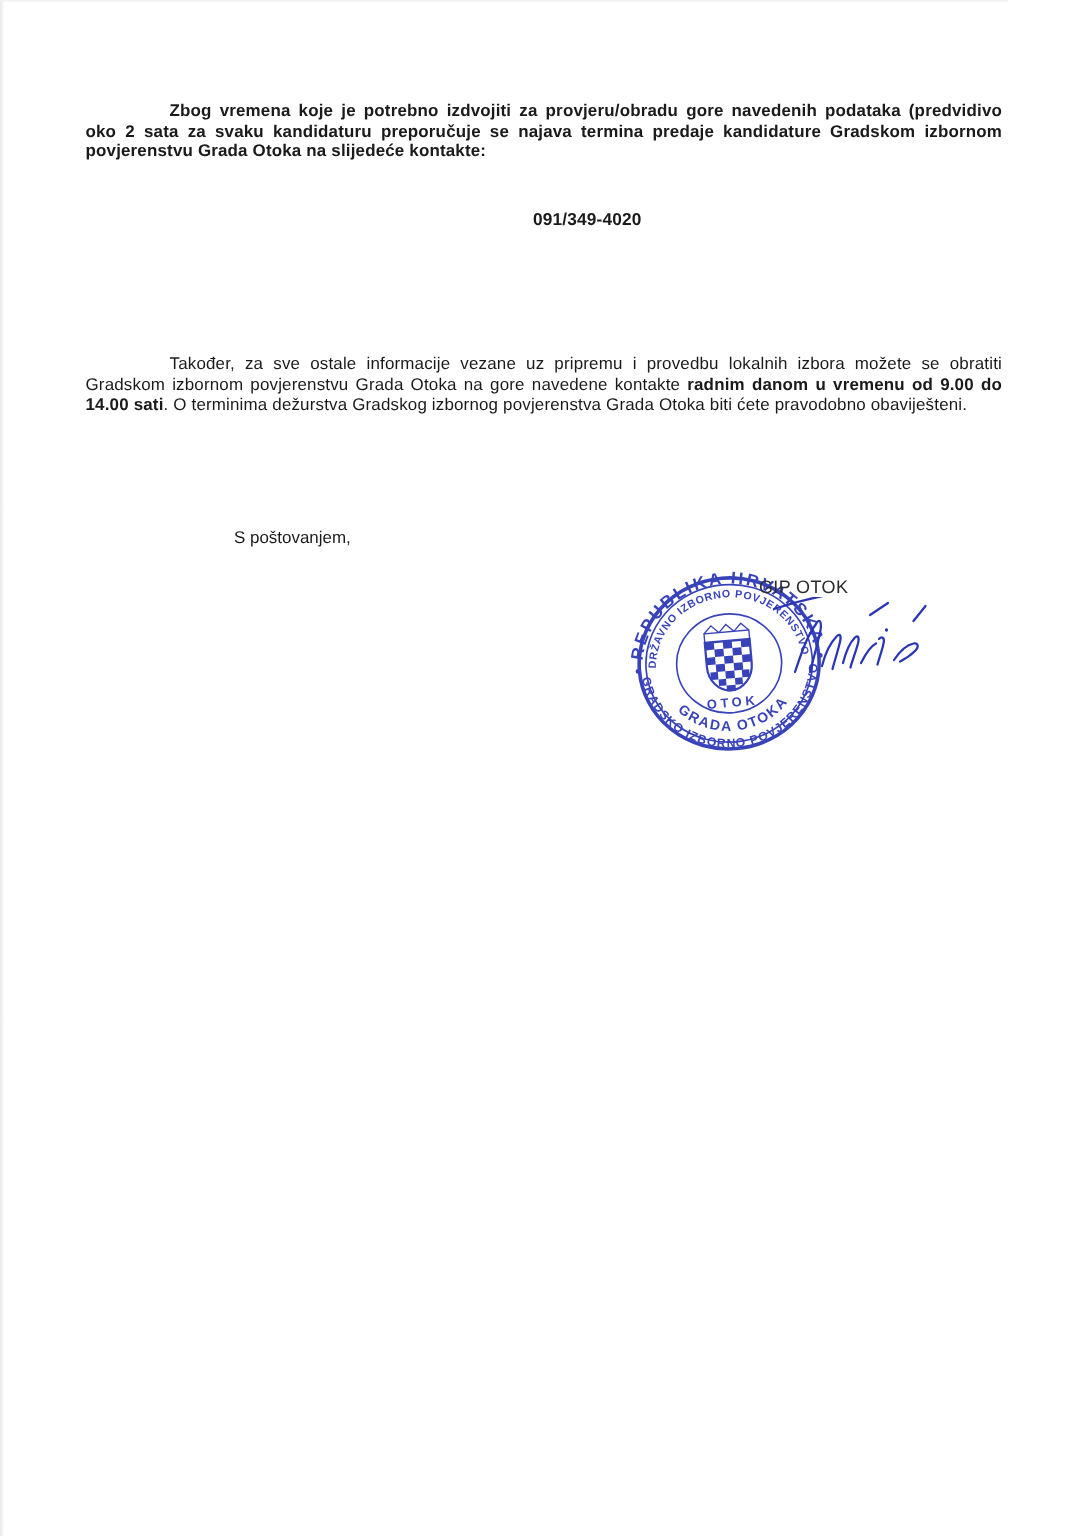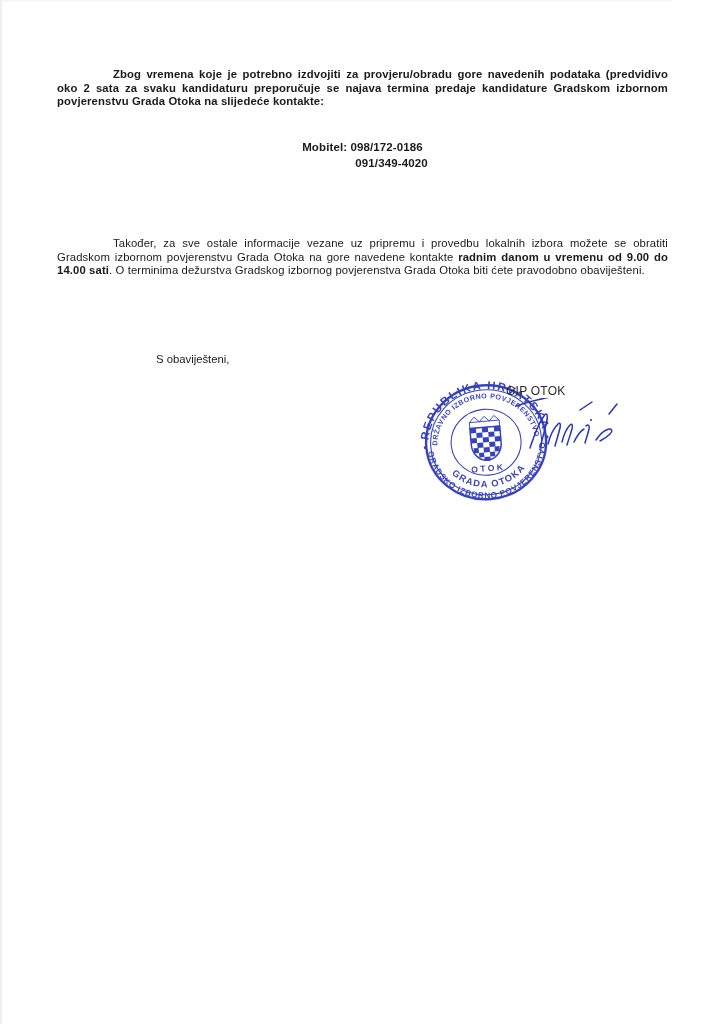--- a/index.html
+++ b/index.html
@@ -120,30 +120,29 @@
 <div class="page">
 
   <div class="scan-edge-left"></div>
   <div class="scan-edge-top"></div>
 
   <div class="text-block" style="top:68px;">
     <p class="body-para bold-all"><span class="indent"></span><span>Zbog vremena koje je potrebno izdvojiti za provjeru/obradu gore navedenih podataka (predvidivo oko 2 sata za svaku kandidaturu preporučuje se najava termina predaje kandidature Gradskom izbornom povjerenstvu Grada Otoka na slijedeće kontakte:</span></p>
   </div>
 
   <div class="contacts" style="top:140px;">
-    <div class="contact-line">Mobitel: 098/172-0186</div>
     <div class="contact-line second">091/349-4020</div>
   </div>
 
 
   <div class="text-block" style="top:237px;">
     <p class="body-para"><span class="indent"></span><span>Također, za sve ostale informacije vezane uz pripremu i provedbu lokalnih izbora možete se obratiti Gradskom izbornom povjerenstvu Grada Otoka na gore navedene kontakte </span><span class="b">radnim danom u vremenu od 9.00 do 14.00 sati</span><span>. O terminima dežurstva Gradskog izbornog povjerenstva Grada Otoka biti ćete pravodobno obaviješteni.</span></p>
   </div>
 
-  <div class="closing" style="top:352px;">S obaviješteni,</div>
+  <div class="closing" style="top:352px;">S poštovanjem,</div>
 
   <div class="stamp-wrap">
 
     <svg class="stamp-svg" viewBox="0 0 150 126">
       <defs>
         <path id="arcTopOuter" d="M 14,66 A 58,55 0 0 1 130,66" fill="none"></path>
         <path id="arcTopInner" d="M 23,66 A 49,46 0 0 1 121,66" fill="none"></path>
         <path id="arcBotOuter" d="M 13,64 A 59,56 0 0 0 131,64" fill="none"></path>
         <path id="arcBotInner" d="M 24,64 A 48,45 0 0 0 120,64" fill="none"></path>
       </defs>

